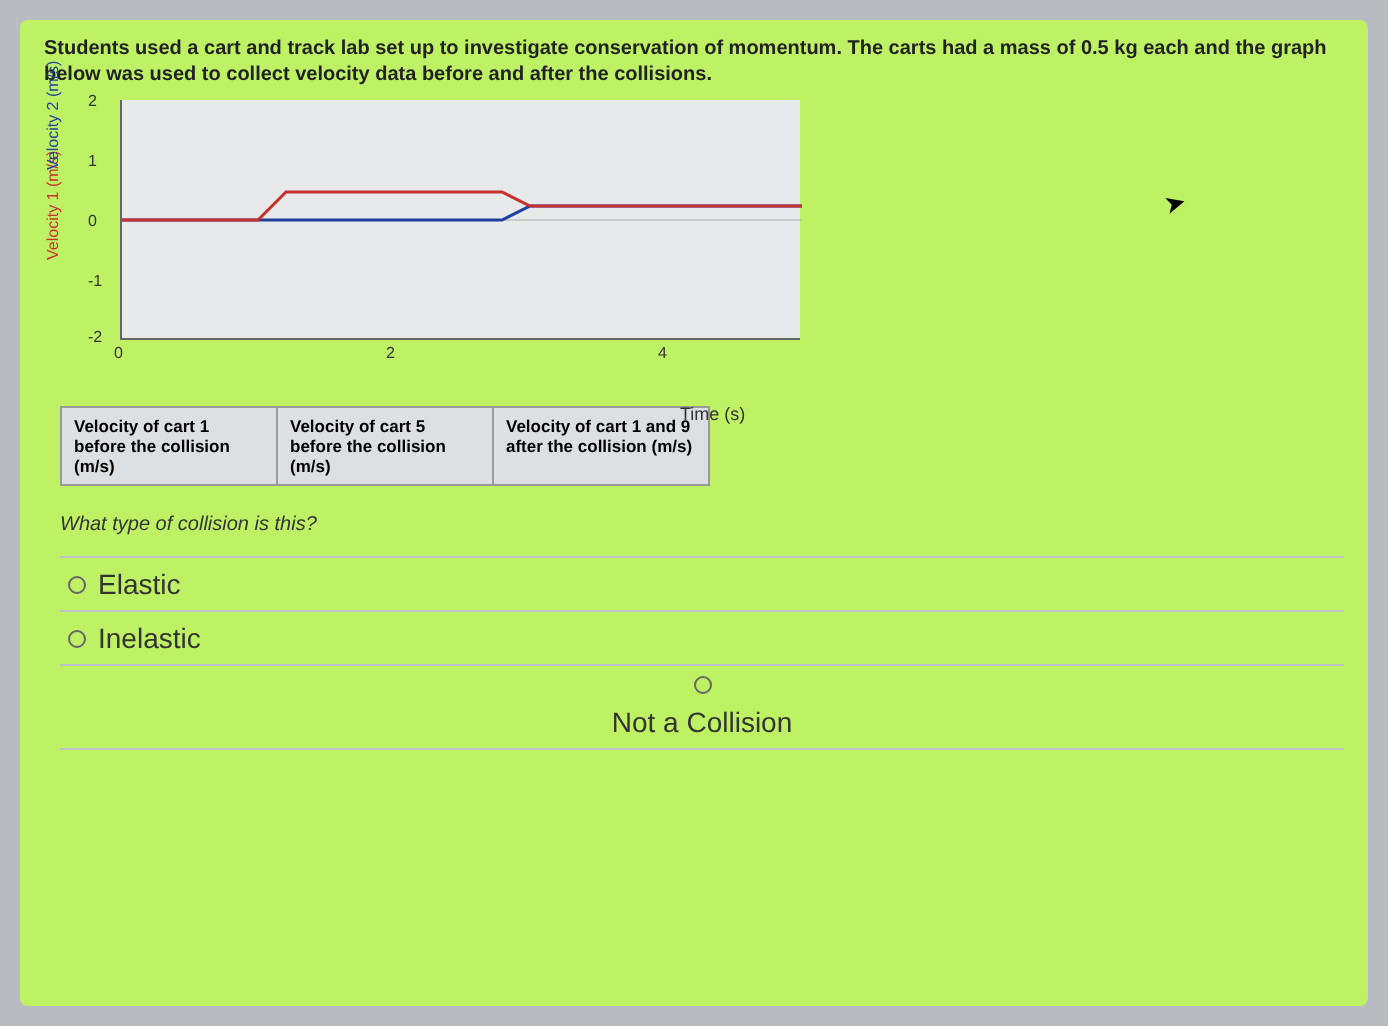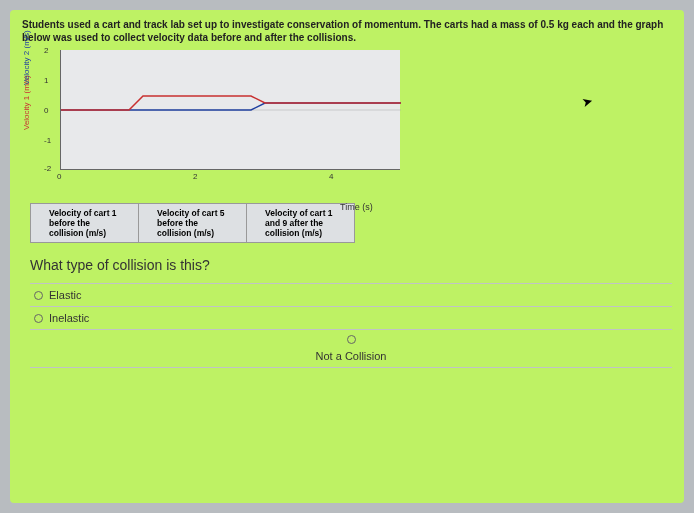--- a/index.html
+++ b/index.html
@@ -79,42 +79,43 @@
   color: #333;
 }
 .table {
   margin-top: 4px;
   margin-left: 8px;
   border-collapse: collapse;
   font-size: 9px;
 }
 .table td, .table th {
   border: 1px solid #999;
-  padding: 4px 18px;
+  padding: 4px 6px;
   text-align: left;
   font-weight: normal;
   vertical-align: top;
   width: 108px;
   background: #dde0e3;
 }
 .table th { font-weight: bold; font-size: 8.5px; }
 .question {
   margin-top: 14px;
   margin-left: 8px;
-  font-size: 14px;
+  font-size: 10px;
   color: #333;
+  font-style: italic;
 }
 .options {
   margin-top: 10px;
   margin-left: 8px;
 }
 .option-row {
   border-top: 1px solid #c0c3c6;
   padding: 5px 4px;
-  font-size: 11px;
+  font-size: 14px;
   color: #333;
   display: flex;
   align-items: center;
   gap: 6px;
 }
 .option-row:last-child { border-bottom: 1px solid #c0c3c6; flex-direction: column; }
 .radio {
   width: 9px;
   height: 9px;
   border: 1px solid #666;

